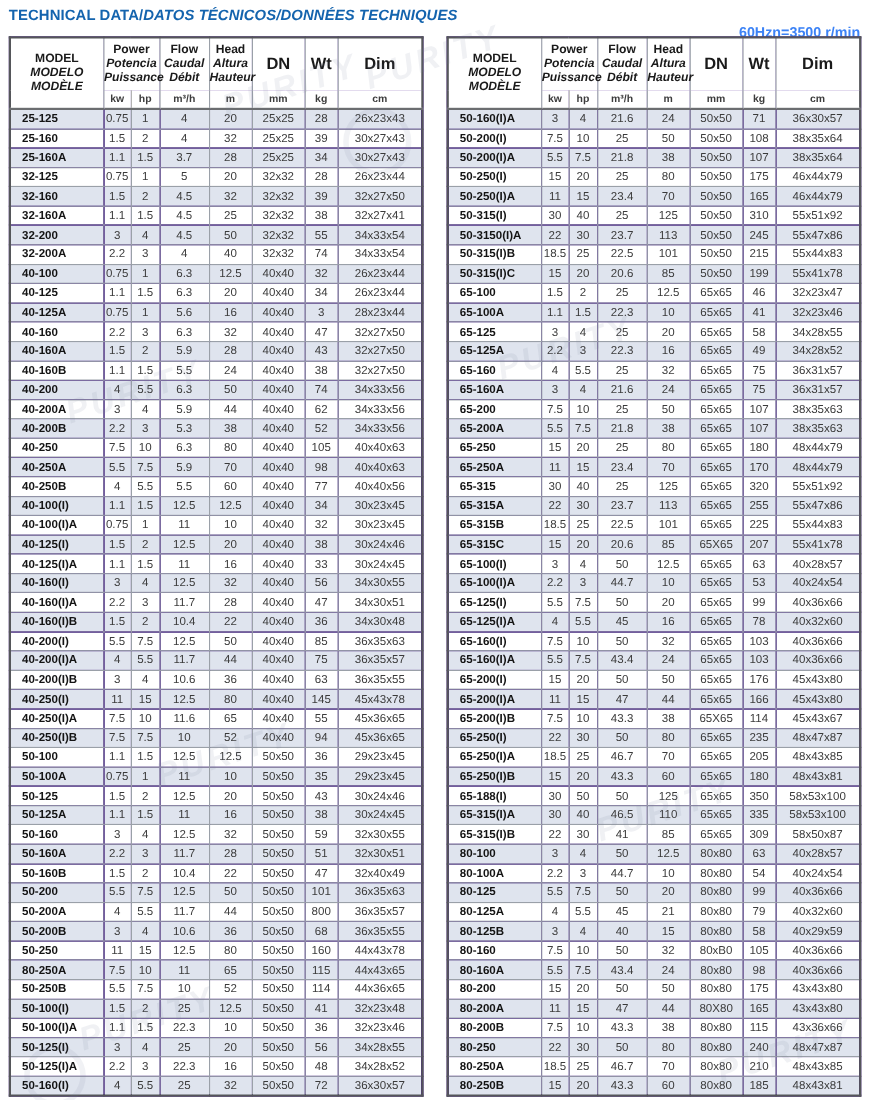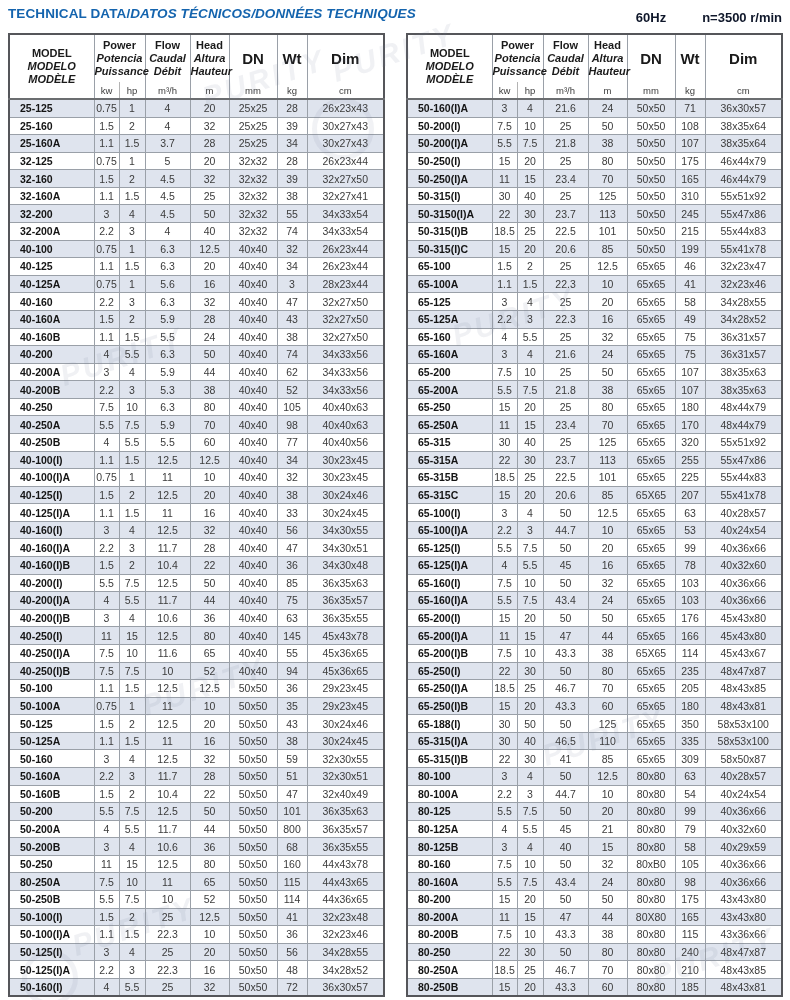--- a/index.html
+++ b/index.html
@@ -3,35 +3,35 @@
 <meta charset="utf-8">
 <style>
   html,body{margin:0;padding:0;background:#ffffff;}
   .page{position:relative;width:790px;height:1000px;background:#ffffff;overflow:hidden;
         font-family:"Liberation Sans",sans-serif;}
 
   
   .title{position:absolute;left:8px;top:6px;font-size:13.5px;font-weight:bold;
          color:#1464ae;letter-spacing:0.1px;white-space:nowrap;}
   .title .itl{font-style:italic;}
-  .specs{position:absolute;right:8px;top:10px;display:flex;gap:36px;
-         font-size:13px;font-weight:bold;color:#0f172a;white-space:nowrap;}
+  .specs{position:absolute;right:8px;top:22px;display:flex;
+         font-size:13px;font-weight:bold;color:#3b82f6;white-space:nowrap;}
 
   
   .tbl{position:absolute;top:33px;border-collapse:collapse;table-layout:fixed;
        width:375px;border:2px solid #55565a;background:#4c1d95;}
   .tbl-left{left:8px;}
   .tbl-right{left:406px;}
 
   .tbl th{background:#ffffff;border-left:1px solid #9aa0a8;border-right:1px solid #9aa0a8;
           padding:0;vertical-align:middle;text-align:center;color:#1a1a1a;}
   .h-main th{border-bottom:none;height:47px;font-size:11px;line-height:13px;font-weight:bold;}
   .h-main .single{font-size:15px;}
   .h-units th{border-top:none;border-bottom:2px solid #6b6d70;height:16px;
-              font-size:9.5px;font-weight:normal;color:#3c3c3c;}
+              font-size:9.5px;font-weight:bold;color:#3c3c3c;}
   th.c-model{border-bottom:2px solid #6b6d70;}
   .itl{font-style:italic;}
   .u-kw{border-right:1px solid #b3b3b3 !important;}
   .u-hp{border-left:1px solid #b3b3b3 !important;}
 
   .tbl td{border:1px solid #9aa0a8;height:16.59px;padding:0;text-align:center;
           font-size:10.5px;color:#3b3b3b;line-height:12px;white-space:nowrap;
           overflow:hidden;}
   .tbl td:first-child{text-align:left;padding-left:10px;font-weight:bold;color:#141414;}
   .tbl tbody tr:nth-child(odd) td{background:#dfe4ee;}

